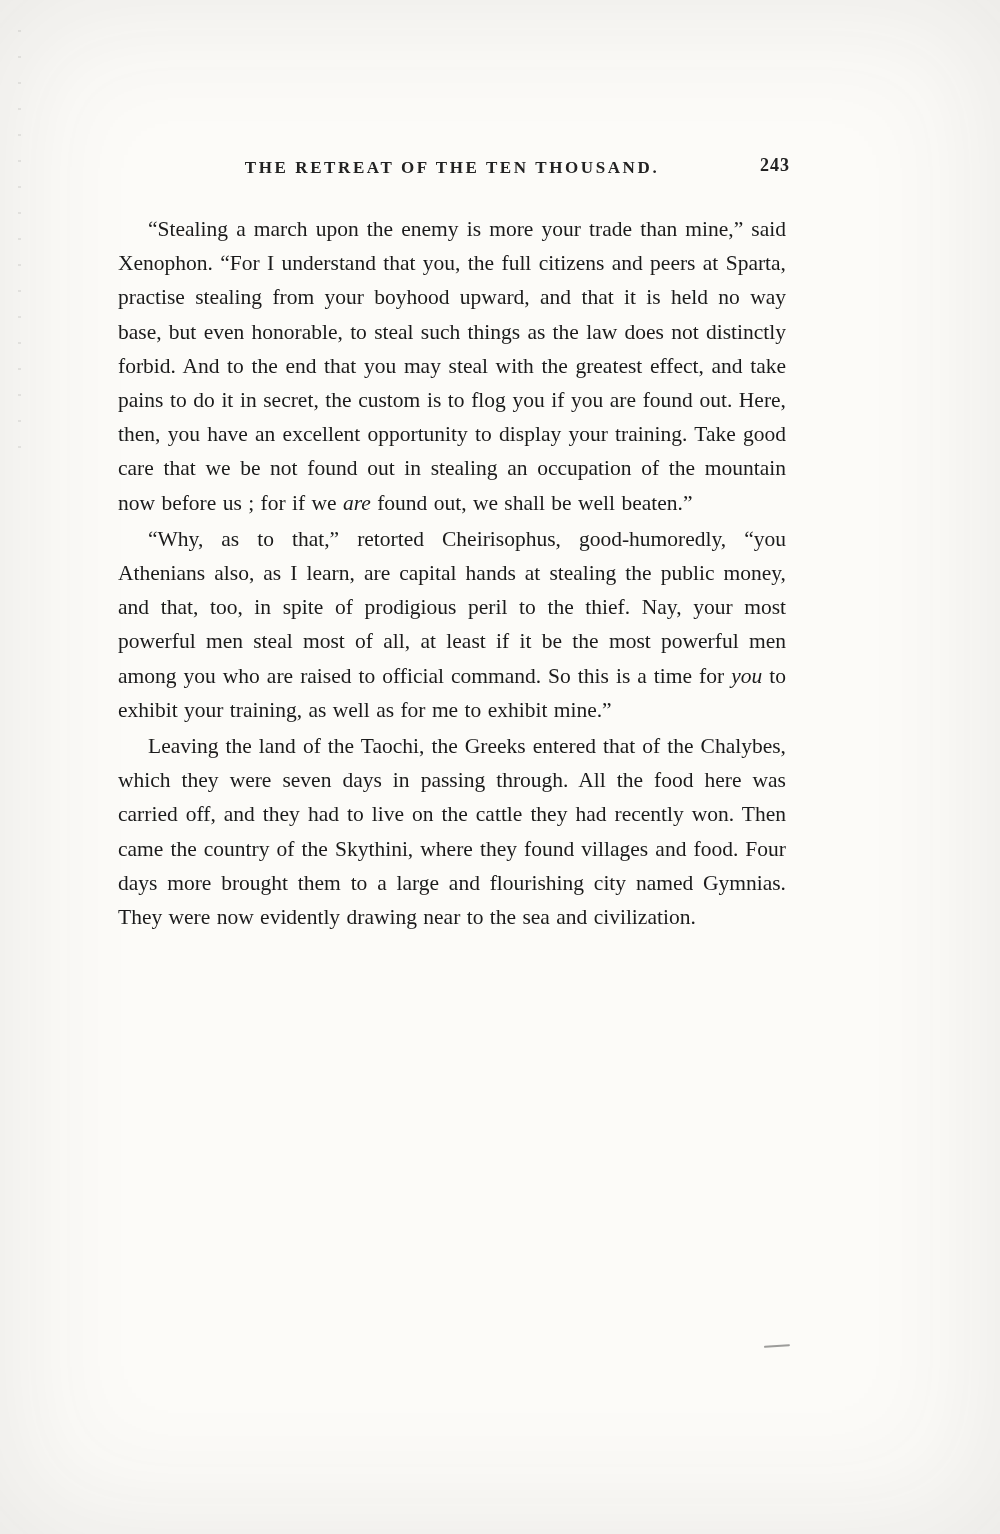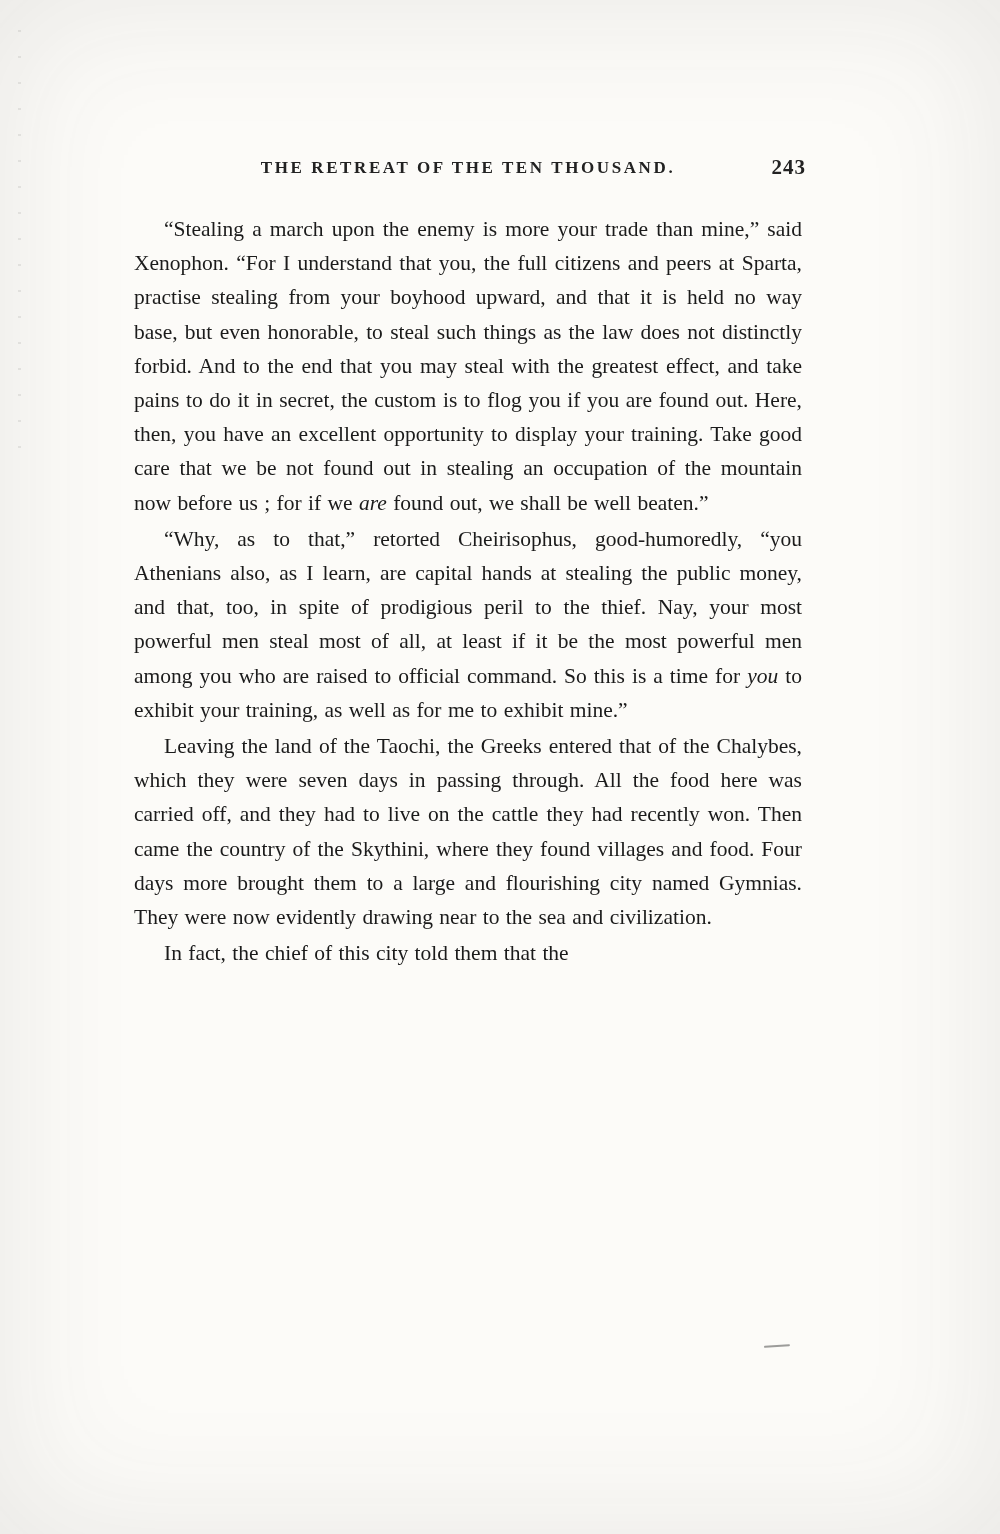--- a/index.html
+++ b/index.html
@@ -17,42 +17,42 @@
     width: 1000px;
     height: 1534px;
     background: #fcfbf8;
     box-shadow: inset 0 0 140px rgba(60,60,55,0.10);
     overflow: hidden;
     color: #1b1b1b;
   }
   .text-col {
     position: absolute;
     top: 158px;
-    left: 132px;
+    left: 116px;
     width: 672px;
   }
   .header {
     position: relative;
     text-align: center;
     height: 30px;
     margin-bottom: 24px;
   }
   .running-title {
     font-weight: bold;
     font-size: 17px;
     letter-spacing: 2.6px;
     color: #222;
     white-space: nowrap;
   }
   .page-number {
     position: absolute;
     right: -2px;
     top: -3px;
     font-weight: bold;
-    font-size: 21px;
+    font-size: 18px;
     letter-spacing: 1px;
     color: #222;
   }
   .body-text p {
     margin: 2px;
     font-size: 21.5px;
     line-height: 34.2px;
     text-align: justify;
     text-indent: 30px;
     color: #1b1b1b;
@@ -105,22 +105,19 @@
       </p>
 
       <p>
         <span>“Why, as to that,” retorted Cheirisophus, good-humoredly, “you Athenians also, as I learn, are capital hands at stealing the public money, and that, too, in spite of prodigious peril to the thief.  Nay, your most powerful men steal most of all, at least if it be the most powerful men among you who are raised to official command.  So this is a time for </span><span class="it">you</span><span> to exhibit your training, as well as for me to exhibit mine.”</span>
       </p>
 
       <p>
         <span>Leaving the land of the Taochi, the Greeks entered that of the Chalybes, which they were seven days in passing through.  All the food here was carried off, and they had to live on the cattle they had recently won.  Then came the country of the Skythini, where they found villages and food.  Four days more brought them to a large and flourishing city named Gymnias.  They were now evidently drawing near to the sea and civilization.</span>
       </p>
 
-      <p>
-        <span>In fact, the chief of this city told them that the</span>
-      </p>
 
     </div>
   </div>
 
   <span class="scan-mark"></span>
 
 </div>
 
 </body></html>

